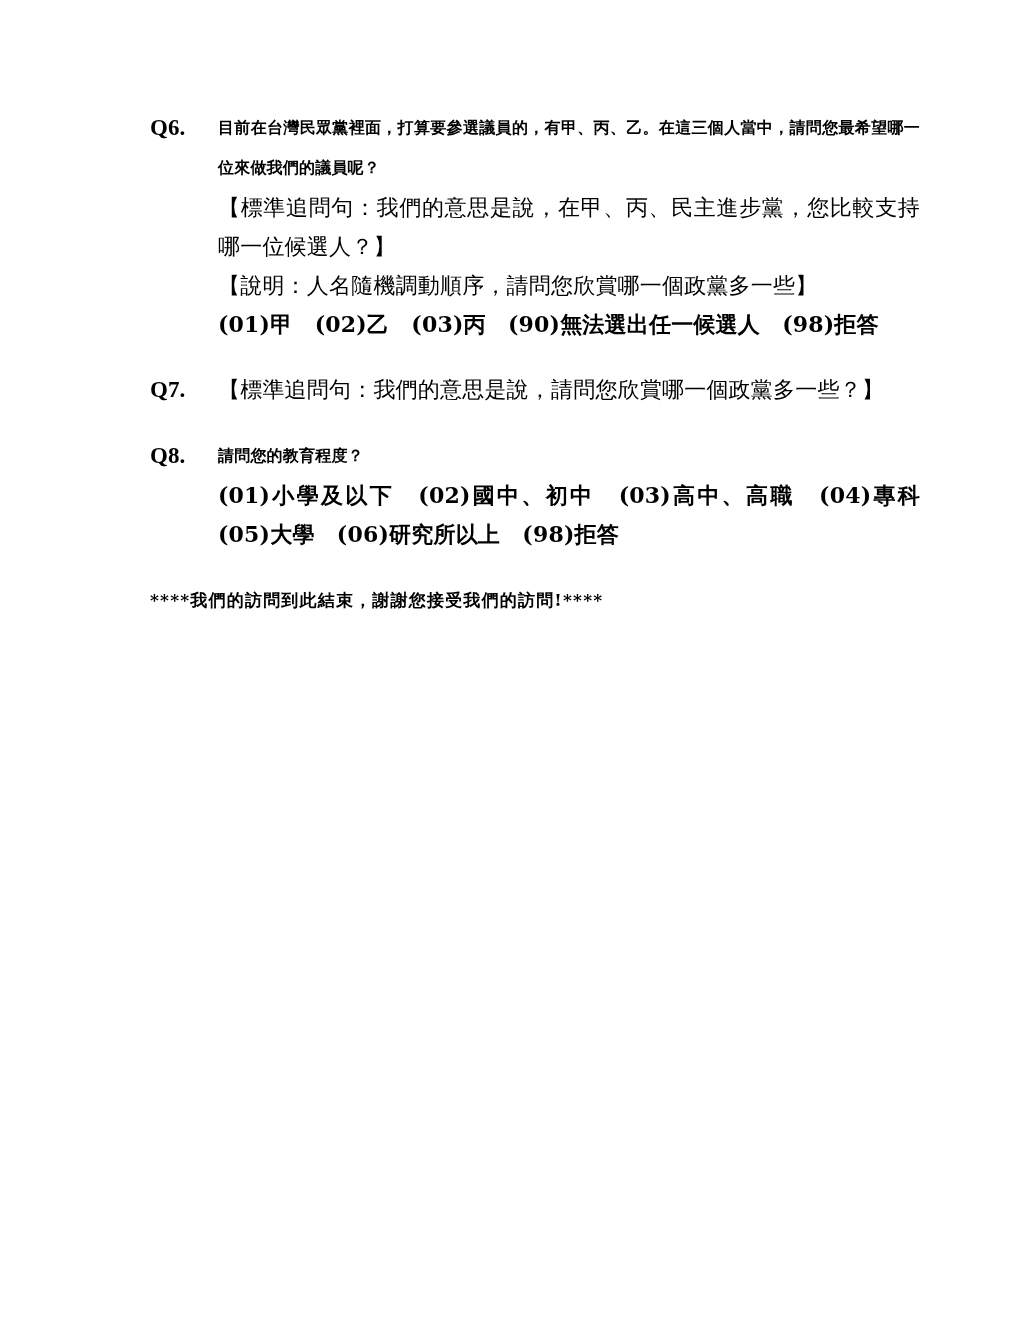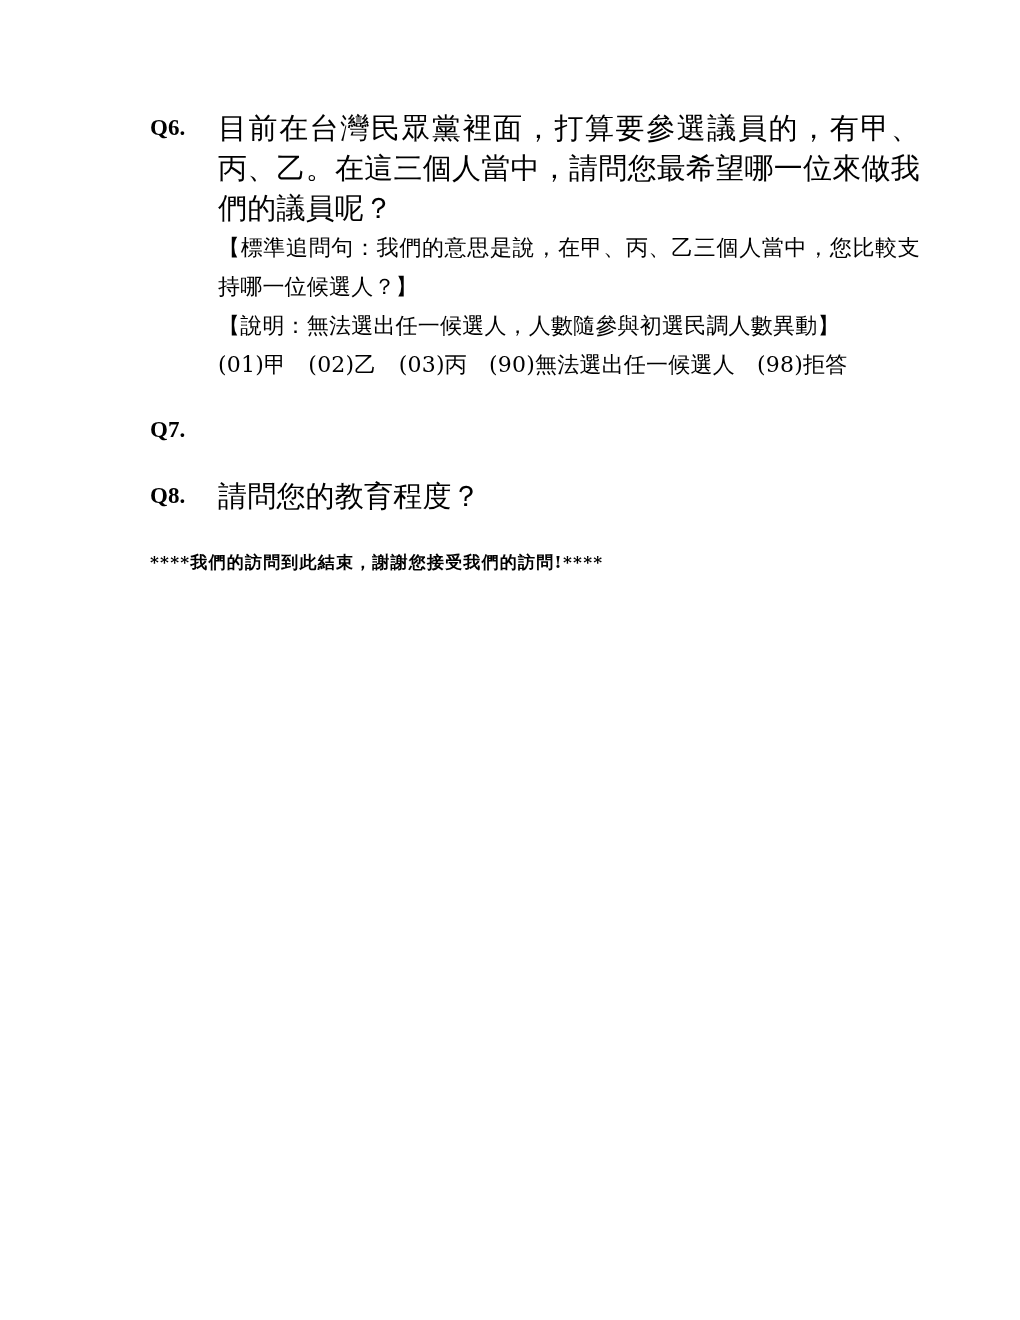--- a/index.html
+++ b/index.html
@@ -42,42 +42,42 @@
     width: 68px;
     font-weight: bold;
     font-size: 23px;
     line-height: 40px;
     font-family: "Liberation Serif", "DejaVu Serif", serif;
   }
   .qbody {
     flex: 1 1 auto;
   }
   .qtext {
-    font-weight: normal;
-    font-size: 29px;
+    font-weight: bold;
+    font-size: 16px;
     line-height: 40px;
     letter-spacing: 0.2px;
     text-align: justify;
     font-family: "DejaVu Serif", "Liberation Serif", serif;
   }
   .sub {
     font-size: 22px;
     line-height: 39px;
     letter-spacing: 0.2px;
     text-align: justify;
     font-family: "DejaVu Serif", "Liberation Serif", serif;
     font-weight: normal;
   }
   .options {
     font-size: 22px;
     line-height: 39px;
     letter-spacing: 0.2px;
     text-align: justify;
     font-family: "DejaVu Serif", "Liberation Serif", serif;
-    font-weight: normal;
+    font-weight: bold;
   }
   .closing {
     margin-top: 22px;
     font-weight: bold;
     font-size: 17px;
     line-height: 40px;
     letter-spacing: 1.2px;
     font-family: "DejaVu Serif", "Liberation Serif", serif;
   }
 </style>
@@ -85,40 +85,42 @@
 <body>
 
 <div class="page">
   <div class="content">
 
     <div class="qblock">
       <div class="qrow">
         <div class="qnum">Q6.</div>
         <div class="qbody">
           <div class="qtext">目前在台灣民眾黨裡面，打算要參選議員的，有甲、丙、乙。在這三個人當中，請問您最希望哪一位來做我們的議員呢？</div>
-          <div class="sub">【標準追問句：我們的意思是說，在甲、丙、乙三個人當中，您比較支持哪一位候選人？】</div>
-          <div class="sub">【說明：無法選出任一候選人，人數隨參與初選民調人數異動】</div>
+          <div class="sub">【標準追問句：我們的意思是說，在甲、丙、民主進步黨，您比較支持哪一位候選人？】</div>
+          <div class="sub">【說明：人名隨機調動順序，請問您欣賞哪一個政黨多一些】</div>
           <div class="options">(01)甲　(02)乙　(03)丙　(90)無法選出任一候選人　(98)拒答</div>
         </div>
       </div>
     </div>
 
     <div class="qblock">
       <div class="qrow">
         <div class="qnum">Q7.</div>
         <div class="qbody">
+          <div class="sub">【標準追問句：我們的意思是說，請問您欣賞哪一個政黨多一些？】</div>
         </div>
       </div>
     </div>
 
     <div class="qblock">
       <div class="qrow">
         <div class="qnum">Q8.</div>
         <div class="qbody">
           <div class="qtext">請問您的教育程度？</div>
+          <div class="options">(01)小學及以下　(02)國中、初中　(03)高中、高職　(04)專科　(05)大學　(06)研究所以上　(98)拒答</div>
         </div>
       </div>
     </div>
 
 
     <div class="closing">****我們的訪問到此結束，謝謝您接受我們的訪問!****</div>
 
   </div>
 </div>
 

